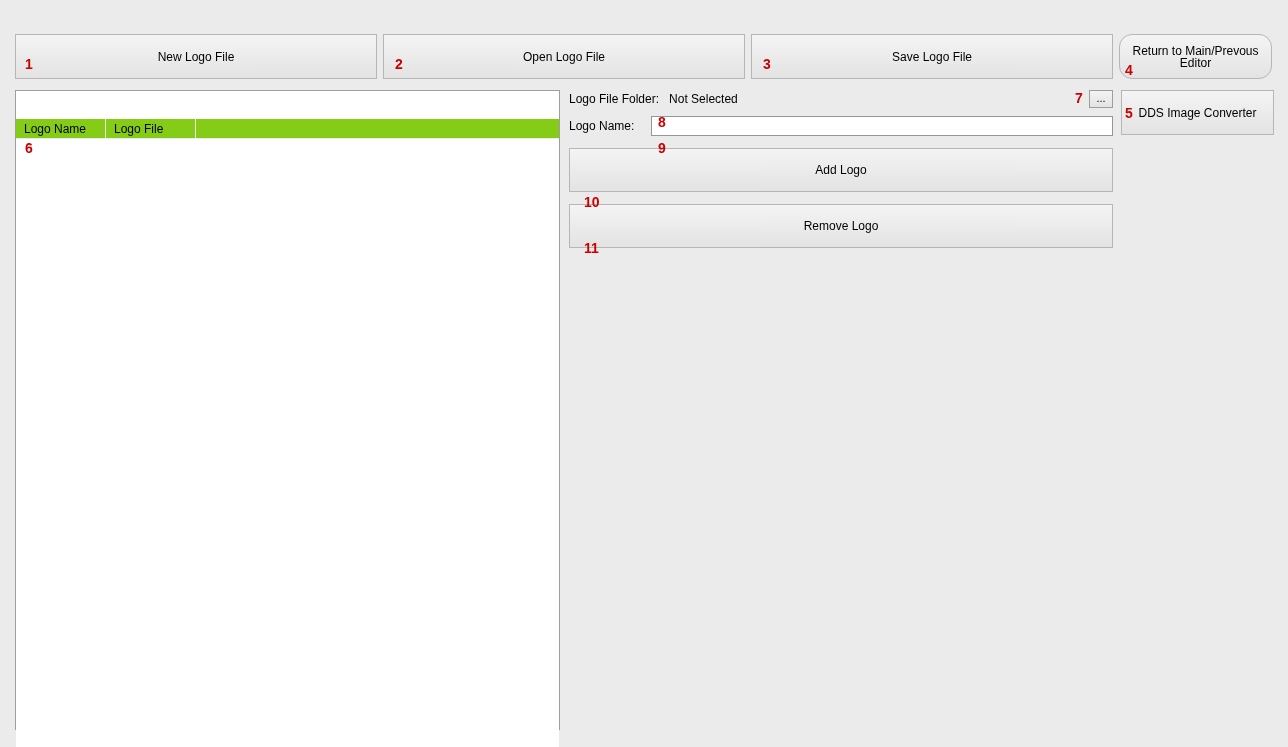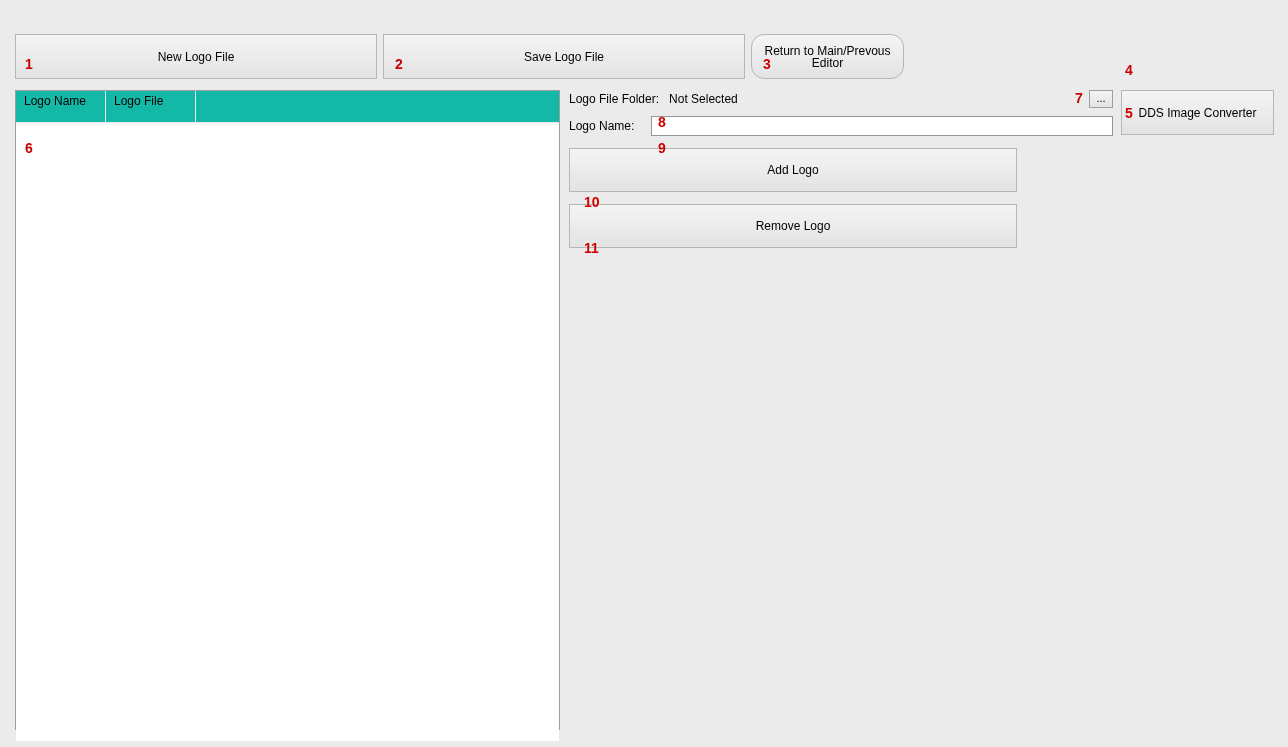--- a/index.html
+++ b/index.html
@@ -57,23 +57,24 @@
     position: absolute;
     top: 90px;
     left: 15px;
     width: 545px;
     height: 640px;
     border: 1px solid #9e9e9e;
     background: #ffffff;
   }
   .list-header {
     display: flex;
-    height: 32px;
+    height: 20px;
     border-bottom: 1px solid #eaeaea;
-    background: #14b8a6;
+    background: #84cc16;
+    margin-top: 28px;
   }
   .list-header .col {
     padding: 3px 8px;
     border-right: 1px solid #eaeaea;
     white-space: nowrap;
   }
   .list-body {
     height: calc(100% - 20px);
     overflow: auto;
     background: #ffffff;
@@ -144,21 +145,21 @@
     right: 4px;
     top: 50%;
     transform: translateY(-50%);
     width: 0; height: 0;
     border-left: 4px solid transparent;
     border-right: 4px solid transparent;
     border-top: 4px solid #333;
   }
 
   .big-btn {
-    width: 448px;
+    width: 544px;
     height: 44px;
     border: 1px solid #b6b6b6;
     background: linear-gradient(#f4f4f4, #e3e3e3);
     display: flex;
     align-items: center;
     justify-content: center;
     margin-top: 12px;
     cursor: default;
   }
 
@@ -173,20 +174,21 @@
     user-select: none;
   }
 </style>
 </head>
 <body>
 
 <div class="app">
 
   <div class="top-row">
     <div id="btn-new" class="btn btn-wide">New Logo File</div>
+    <div class="btn btn-wide">Open Logo File</div>
     <div class="btn btn-wide">Save Logo File</div>
     <div id="btn-ret" class="btn btn-wide">Return to Main/Prevous Editor</div>
   </div>
 
   <div class="right-col">
     <div class="btn btn-right">DDS Image Converter</div>
   </div>
 
   <div class="list-panel">
     <div class="list-header">

